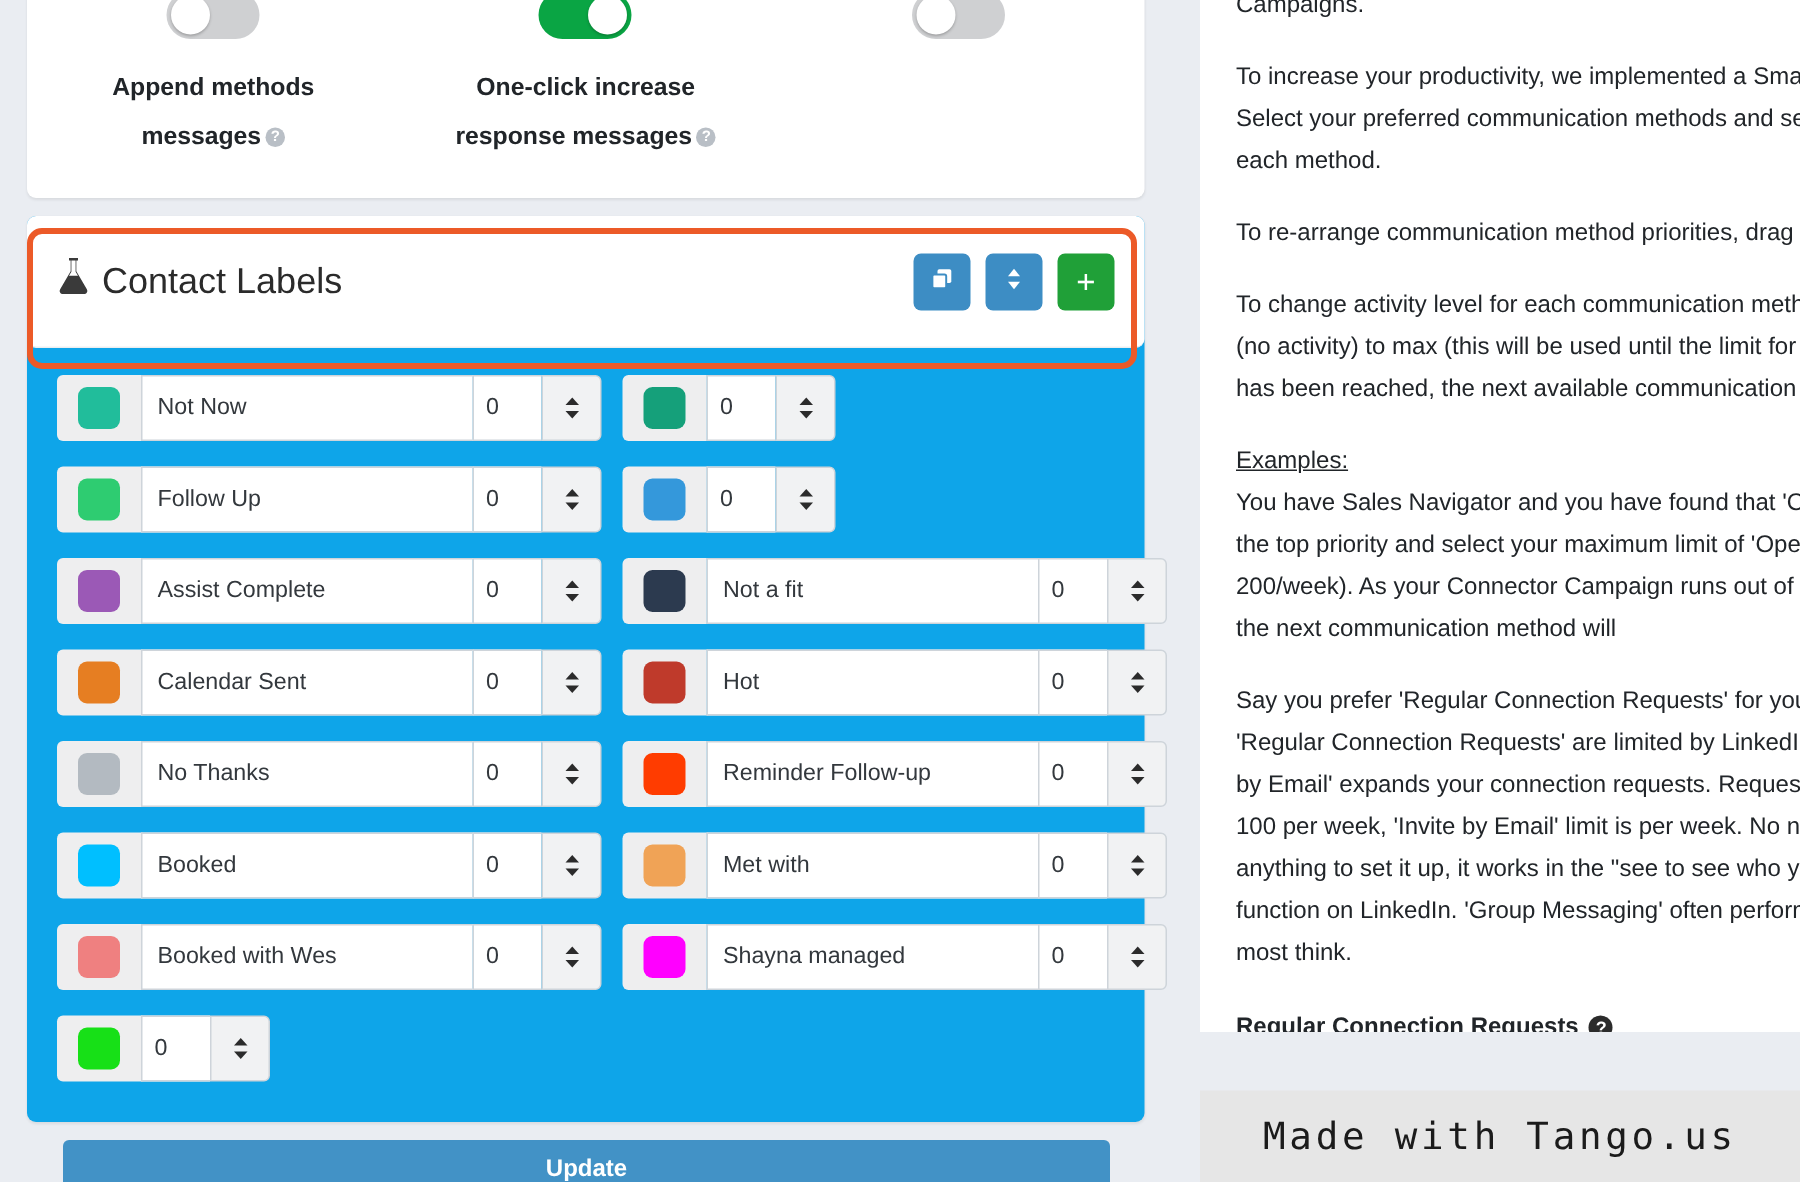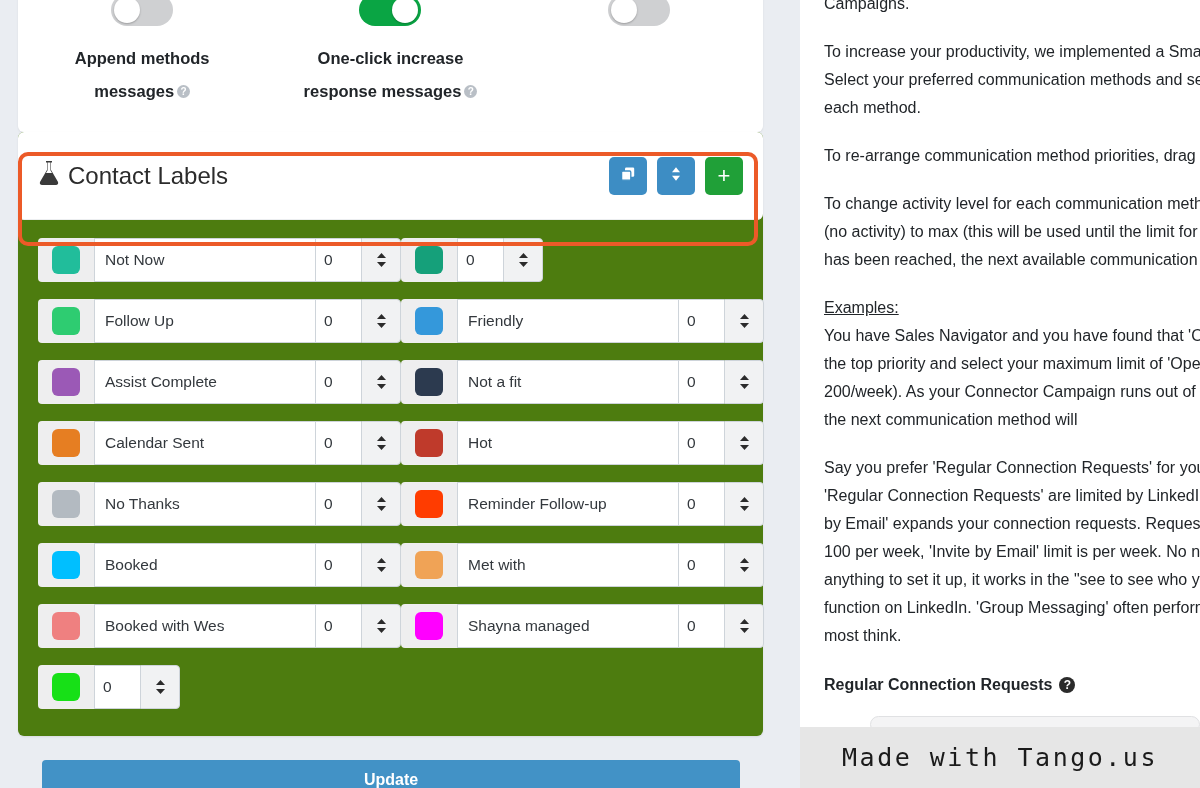--- a/index.html
+++ b/index.html
@@ -85,23 +85,23 @@
     line-height: 13px;
     text-align: center;
     vertical-align: 2px;
     margin-left: 3px;
     cursor: pointer;
   }
 
   
   .labels-panel {
     position: absolute;
-    left: 18px; top: 132px;
+    left: 18px; top: 144px;
     width: 745px;
-    background: #4d7c0f;
+    background: #0ea5e9;
     border-radius: 6px;
     box-shadow: 0 1px 2px rgba(0,0,0,.08);
   }
   .panel-head {
     position: relative;
     height: 88px;
     padding: 0 20px;
     display: flex;
     align-items: center;
     justify-content: space-between;
@@ -139,20 +139,21 @@
     color: #fff;
   }
   .act-btn.blue { background: #3d8dc4; }
   .act-btn.green { background: #20a038; }
   .act-btn .plus { font-size: 22px; line-height: 1; font-weight: 400; }
 
   
   .labels-body {
     padding: 18px 20px 10px 20px;
     display: flex;
+    gap: 14px;
   }
   .label-col { flex: 1; }
   .label-row {
     display: flex;
     align-items: stretch;
     height: 44px;
     margin-bottom: 17px;
   }
   .sw-wrap {
     width: 56px;
@@ -216,21 +217,21 @@
     font-size: 16px;
     font-weight: bold;
     font-family: "Liberation Sans", sans-serif;
     cursor: pointer;
   }
 
   
   .right-col {
     position: absolute;
     left: 800px; top: 0;
-    width: 400px; height: 788px;
+    width: 400px; height: 688px;
     background: #fff;
     overflow: hidden;
   }
   .doc {
     padding: 0 0 0 24px;
     width: 520px;
     font-size: 16px;
     line-height: 28px;
     color: #212529;
   }
@@ -518,21 +519,20 @@
                 <svg width="11" height="16" viewBox="0 0 11 16">
                   <path d="M5.5 1 L10 6 L1 6 Z" fill="#2b2b2b"></path>
                   <path d="M5.5 15 L1 10 L10 10 Z" fill="#2b2b2b"></path>
                 </svg>
               </div>
             </div>
             <div class="label-row">
               <div class="sw-wrap">
                 <div class="swatch" style="background:#3498db"></div>
               </div>
-              <input class="name-input" value="Friendly" style="">
               <input class="num-input" value="0" style="">
               <div class="stepper">
                 <svg width="11" height="16" viewBox="0 0 11 16">
                   <path d="M5.5 1 L10 6 L1 6 Z" fill="#2b2b2b"></path>
                   <path d="M5.5 15 L1 10 L10 10 Z" fill="#2b2b2b"></path>
                 </svg>
               </div>
             </div>
             <div class="label-row">
               <div class="sw-wrap">

